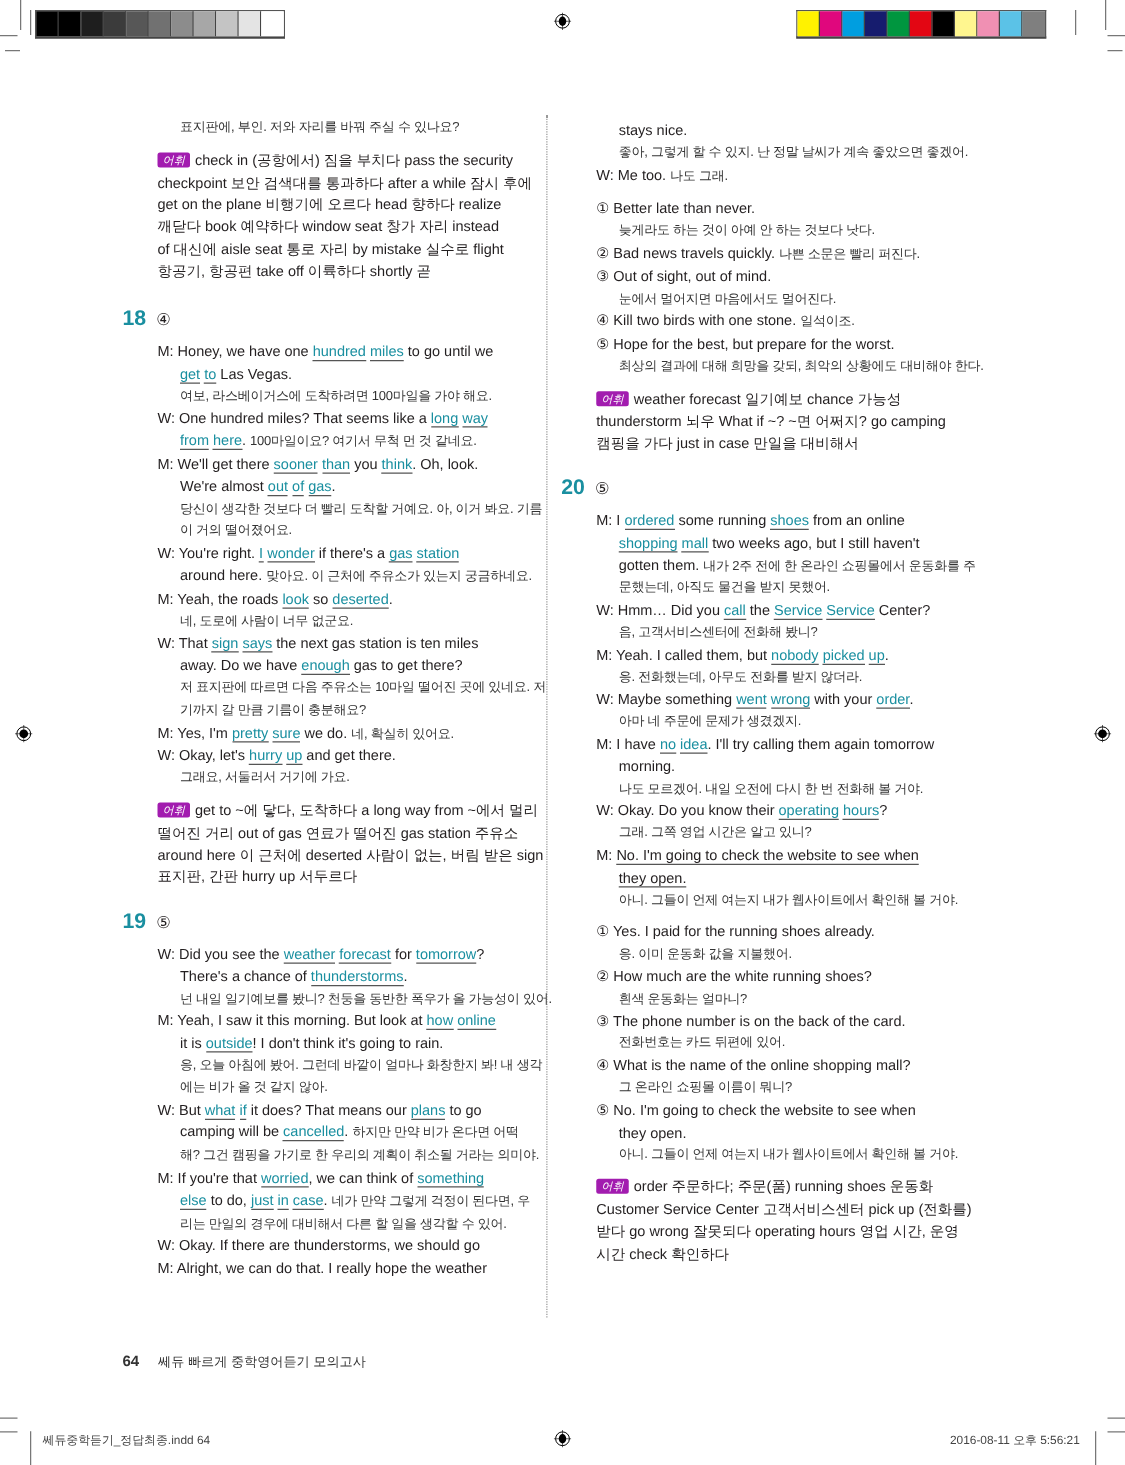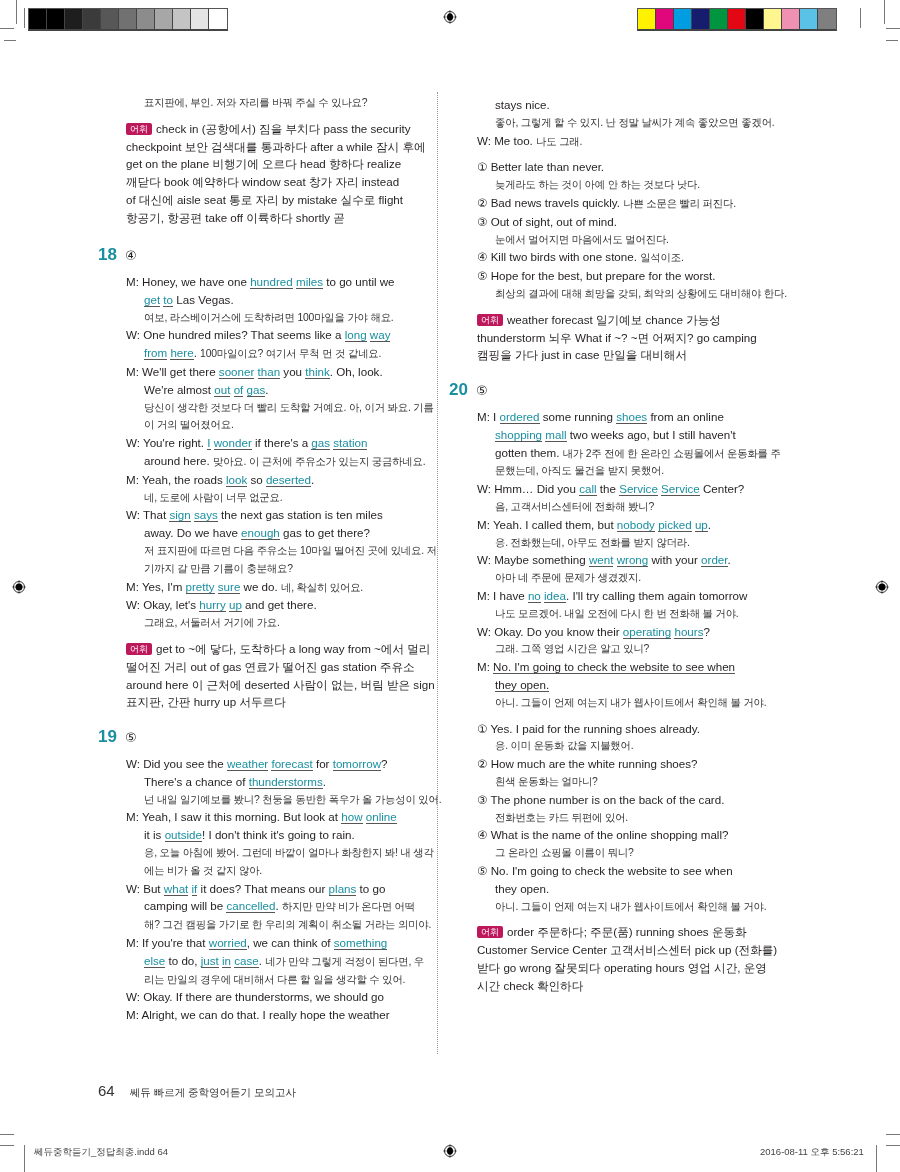--- a/index.html
+++ b/index.html
@@ -8,21 +8,21 @@
   .swatches{position:absolute;top:8px;height:20px;display:flex;border:1px solid #555;border-bottom:2px solid #444;}
   .sw{width:18px;height:20px;border-right:1px solid #444;box-sizing:border-box;}
   .sw:last-child{border-right:none;}
   .crop{position:absolute;background:#777;}
   .reg{position:absolute;width:14px;height:14px;}
   .col{position:absolute;font-size:11.6px;line-height:17.8px;}
   .line{white-space:nowrap;}
   .kr{font-size:10.4px;color:#333;letter-spacing:-0.2px;}
   .hl{color:#1a8fa0;border-bottom:1px solid #555;padding-bottom:0;}
   .ul{border-bottom:1px solid #555;}
-  .badge{display:inline-block;background:#be185d;color:#fff;font-size:9px;line-height:12px;padding:0 4px;border-radius:2px;margin-right:4px;vertical-align:1px;}
+  .badge{display:inline-block;background:#a21caf;color:#fff;font-size:9px;line-height:12px;padding:0 4px;border-radius:2px;margin-right:4px;vertical-align:1px;font-style:italic;}
   .qnum{font-weight:bold;color:#1a8fa0;font-size:17px;}
   .qans{font-size:13px;margin-left:8px;}
   .ind1{padding-left:18px;}
   .divider{position:absolute;left:437px;top:92px;height:962px;border-left:1px dotted #999;}
   .footer{position:absolute;font-size:11px;color:#333;}
 </style>
 </head>
 <body>
 
 <div class="crop" style="left:16px;top:0;width:1px;height:24px;"></div>
@@ -189,20 +189,21 @@
   <div class="line ind1"><span class="hl">shopping</span> <span class="hl">mall</span> two weeks ago, but I still haven't</div>
   <div class="line ind1">gotten them. <span class="kr">내가 2주 전에 한 온라인 쇼핑몰에서 운동화를 주</span></div>
   <div class="line ind1 kr">문했는데, 아직도 물건을 받지 못했어.</div>
   <div class="line">W: Hmm… Did you <span class="hl">call</span> the <span class="hl">Service</span> <span class="hl">Service</span> Center?</div>
   <div class="line ind1 kr">음, 고객서비스센터에 전화해 봤니?</div>
   <div class="line">M: Yeah. I called them, but <span class="hl">nobody</span> <span class="hl">picked</span> <span class="hl">up</span>.</div>
   <div class="line ind1 kr">응. 전화했는데, 아무도 전화를 받지 않더라.</div>
   <div class="line">W: Maybe something <span class="hl">went</span> <span class="hl">wrong</span> with your <span class="hl">order</span>.</div>
   <div class="line ind1 kr">아마 네 주문에 문제가 생겼겠지.</div>
   <div class="line">M: I have <span class="hl">no</span> <span class="hl">idea</span>. I'll try calling them again tomorrow</div>
+  <div class="line ind1">morning.</div>
   <div class="line ind1 kr">나도 모르겠어. 내일 오전에 다시 한 번 전화해 볼 거야.</div>
   <div class="line">W: Okay. Do you know their <span class="hl">operating</span> <span class="hl">hours</span>?</div>
   <div class="line ind1 kr">그래. 그쪽 영업 시간은 알고 있니?</div>
   <div class="line">M: <span class="ul">No. I'm going to check the website to see when</span></div>
   <div class="line ind1"><span class="ul">they open.</span></div>
   <div class="line ind1 kr">아니. 그들이 언제 여는지 내가 웹사이트에서 확인해 볼 거야.</div>
   <div style="height:8px"></div>
   <div>
     <div class="line"><span>①</span> <span>Yes. I paid for the running shoes already.</span></div>
     <div class="line ind1 kr">응. 이미 운동화 값을 지불했어.</div>
@@ -219,21 +220,21 @@
   <div style="height:8px"></div>
   <div>
     <div class="line"><span class="badge">어휘</span><span>order 주문하다; 주문(품)   running shoes 운동화</span></div>
     <div class="line">Customer Service Center 고객서비스센터   pick up (전화를)</div>
     <div class="line">받다   go wrong 잘못되다   operating hours 영업 시간, 운영</div>
     <div class="line">시간   check 확인하다</div>
   </div>
 </div>
 
 <div class="footer" style="left:98px;top:1082px;">
-  <span style="font-weight:normal;font-size:15px;">64</span>
+  <span style="font-weight:bold;font-size:12px;">64</span>
   <span style="margin-left:12px;font-size:10.5px;">쎄듀 빠르게 중학영어듣기 모의고사</span>
 </div>
 
 <div class="crop" style="left:0;top:1134px;width:14px;height:1px;"></div>
 <div class="crop" style="left:0;top:1145px;width:14px;height:1px;"></div>
 <div class="crop" style="left:24px;top:1145px;width:1px;height:27px;"></div>
 <div class="crop" style="left:886px;top:1134px;width:14px;height:1px;"></div>
 <div class="crop" style="left:886px;top:1145px;width:14px;height:1px;"></div>
 <div class="crop" style="left:876px;top:1145px;width:1px;height:27px;"></div>
 

